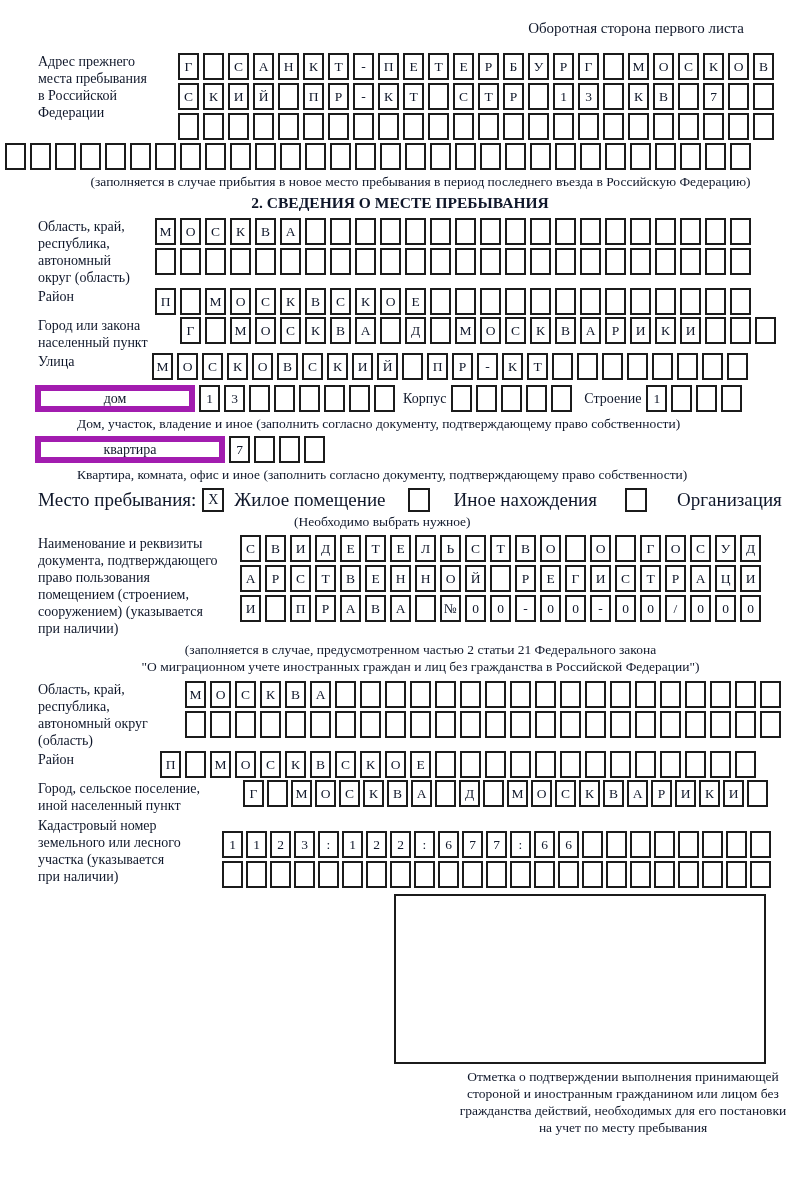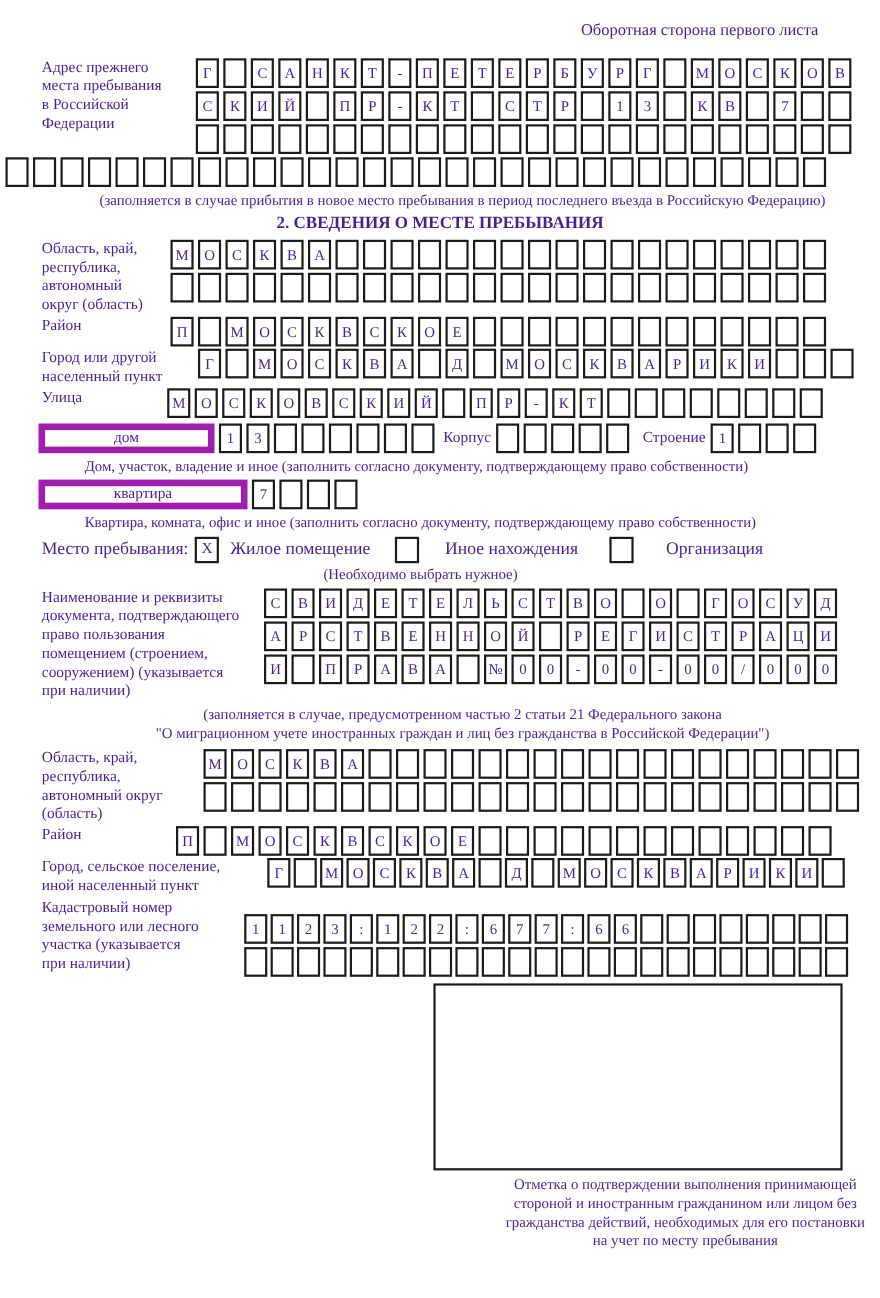--- a/index.html
+++ b/index.html
@@ -1,18 +1,18 @@
 <!DOCTYPE html>
 <html><head>
 <meta charset="utf-8">
 <style>
   html,body{margin:0;padding:0;background:#fff;}
   .page{
     position:relative;width:800px;height:1180px;margin:0 auto;background:#fff;
-    font-family:"Liberation Serif","DejaVu Serif",serif;color:#4c1d95;overflow:hidden;
+    font-family:"Liberation Serif","DejaVu Serif",serif;color:#0f172a;overflow:hidden;
   }
   .hdr{padding:20px 56px 0 0;text-align:right;font-size:15px;}
   .frow{display:flex;align-items:flex-start;}
   .lbl{font-size:14px;line-height:17px;white-space:pre-line;flex-shrink:0;}
   .col{display:flex;flex-direction:column;}
   .col .boxrow + .boxrow{margin-top:3px;}
   .boxrow{display:flex;gap:4px;}
   .boxrow.tight{gap:3px;}
   .cell{
     width:21px;height:27px;border:2px solid #1b1b1b;box-sizing:border-box;
@@ -27,21 +27,21 @@
   .bigbox{
     height:27px;border:6px solid #a21caf;box-sizing:border-box;flex-shrink:0;
     display:flex;align-items:center;justify-content:center;font-size:14px;
   }
   .inline-lbl{font-size:14px;line-height:27px;flex-shrink:0;}
   .checkbox{
     width:22px;height:24px;border:2px solid #1b1b1b;box-sizing:border-box;
     display:inline-flex;align-items:center;justify-content:center;
     font-size:14px;flex-shrink:0;
   }
-  .opt{font-size:16px;line-height:24px;}
+  .opt{font-size:19px;line-height:24px;}
   .stamp{
     border:2px solid #1b1b1b;box-sizing:border-box;background:#fff;
     width:372px;height:170px;margin:6px 0 0 394px;
   }
 </style>
 </head>
 <body>
 
 <div class="page">
 
@@ -254,21 +254,21 @@
         <span class="cell"></span>
         <span class="cell"></span>
         <span class="cell"></span>
         <span class="cell"></span>
         <span class="cell"></span>
         <span class="cell"></span>
       </div>
   </div>
 
   <div class="frow" style="margin:2px 0 0 38px">
-    <div class="lbl" style="width:142px">Город или другой
+    <div class="lbl" style="width:142px">Город или закона
 населенный пункт</div>
     <div class="boxrow">
         <span class="cell">Г</span>
         <span class="cell"></span>
         <span class="cell">М</span>
         <span class="cell">О</span>
         <span class="cell">С</span>
         <span class="cell">К</span>
         <span class="cell">В</span>
         <span class="cell">А</span>

